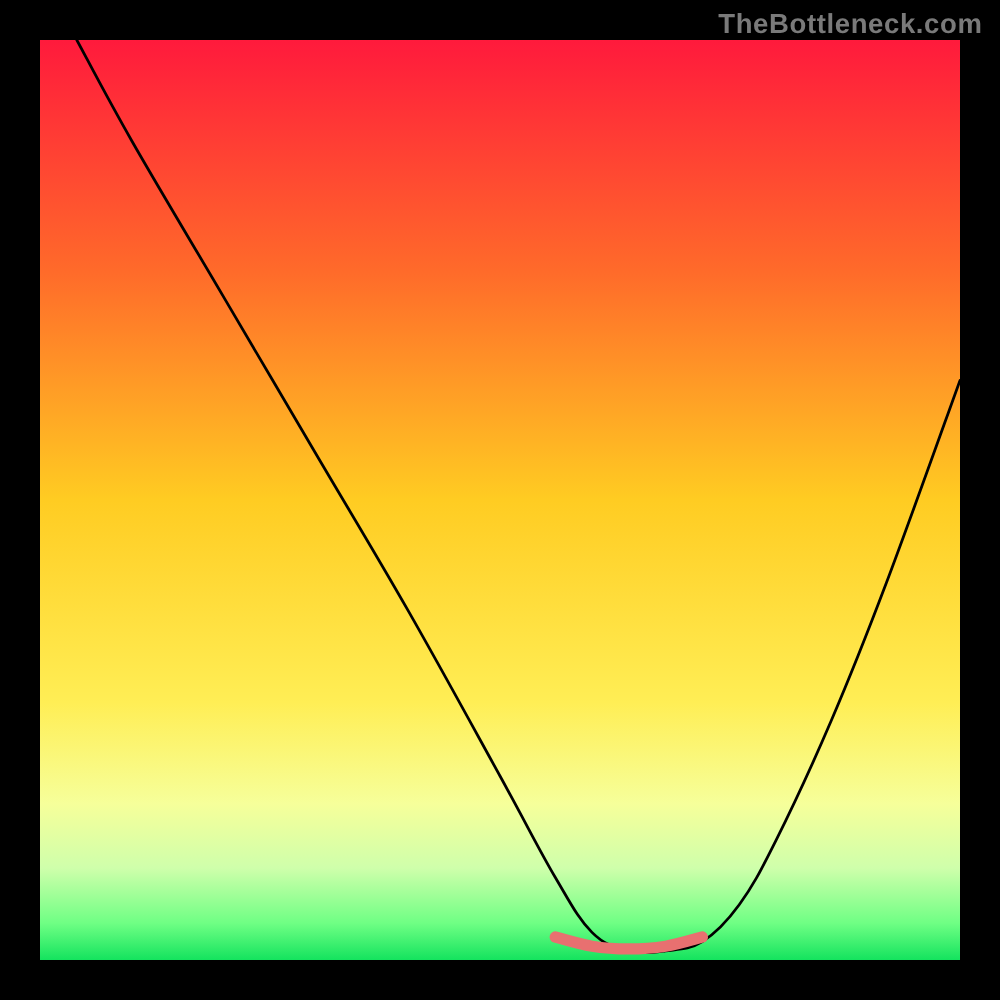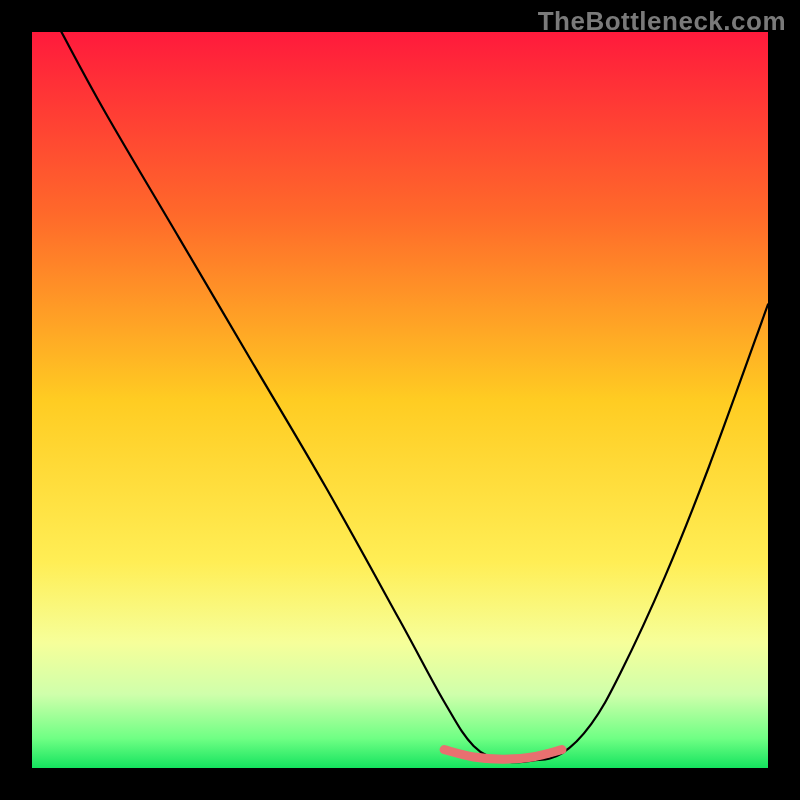--- a/index.html
+++ b/index.html
@@ -15,21 +15,21 @@
     position: relative;
     width: 800px;
     height: 800px;
     background: #000;
   }
   .attribution {
     position: absolute;
     top: 6px;
     right: 14px;
     color: #7a7a7a;
-    font-size: 26px;
+    font-size: 22px;
     font-weight: 600;
     letter-spacing: 0.5px;
     z-index: 10;
   }
   svg {
     display: block;
   }
 </style>
 </head>
 <body>

